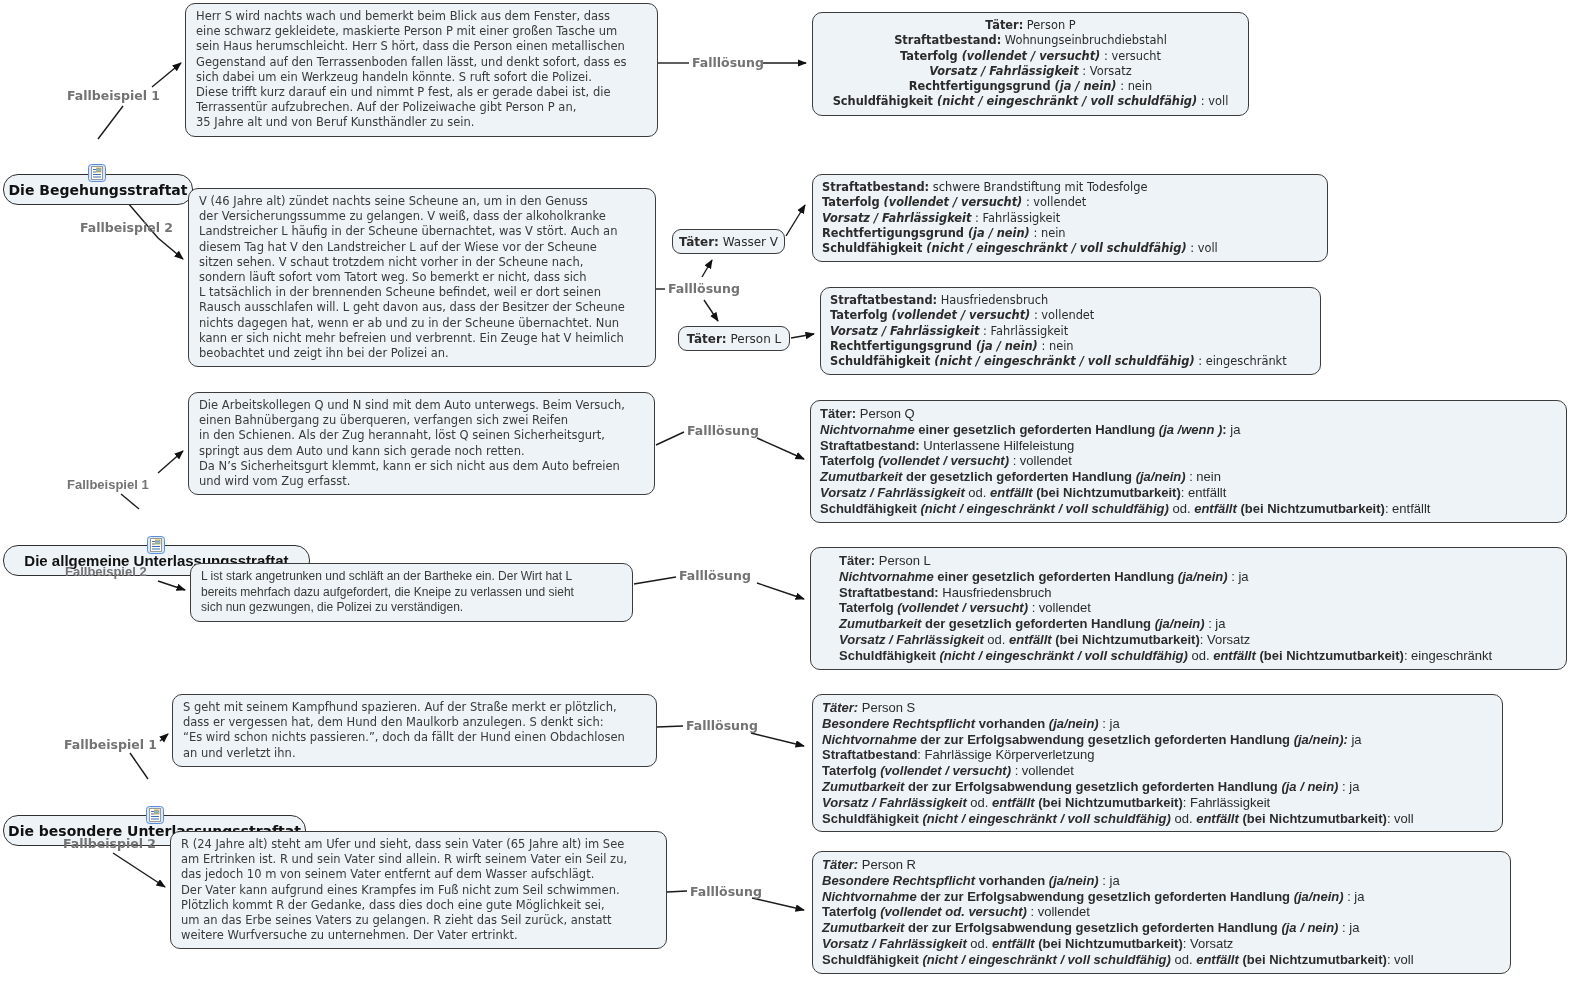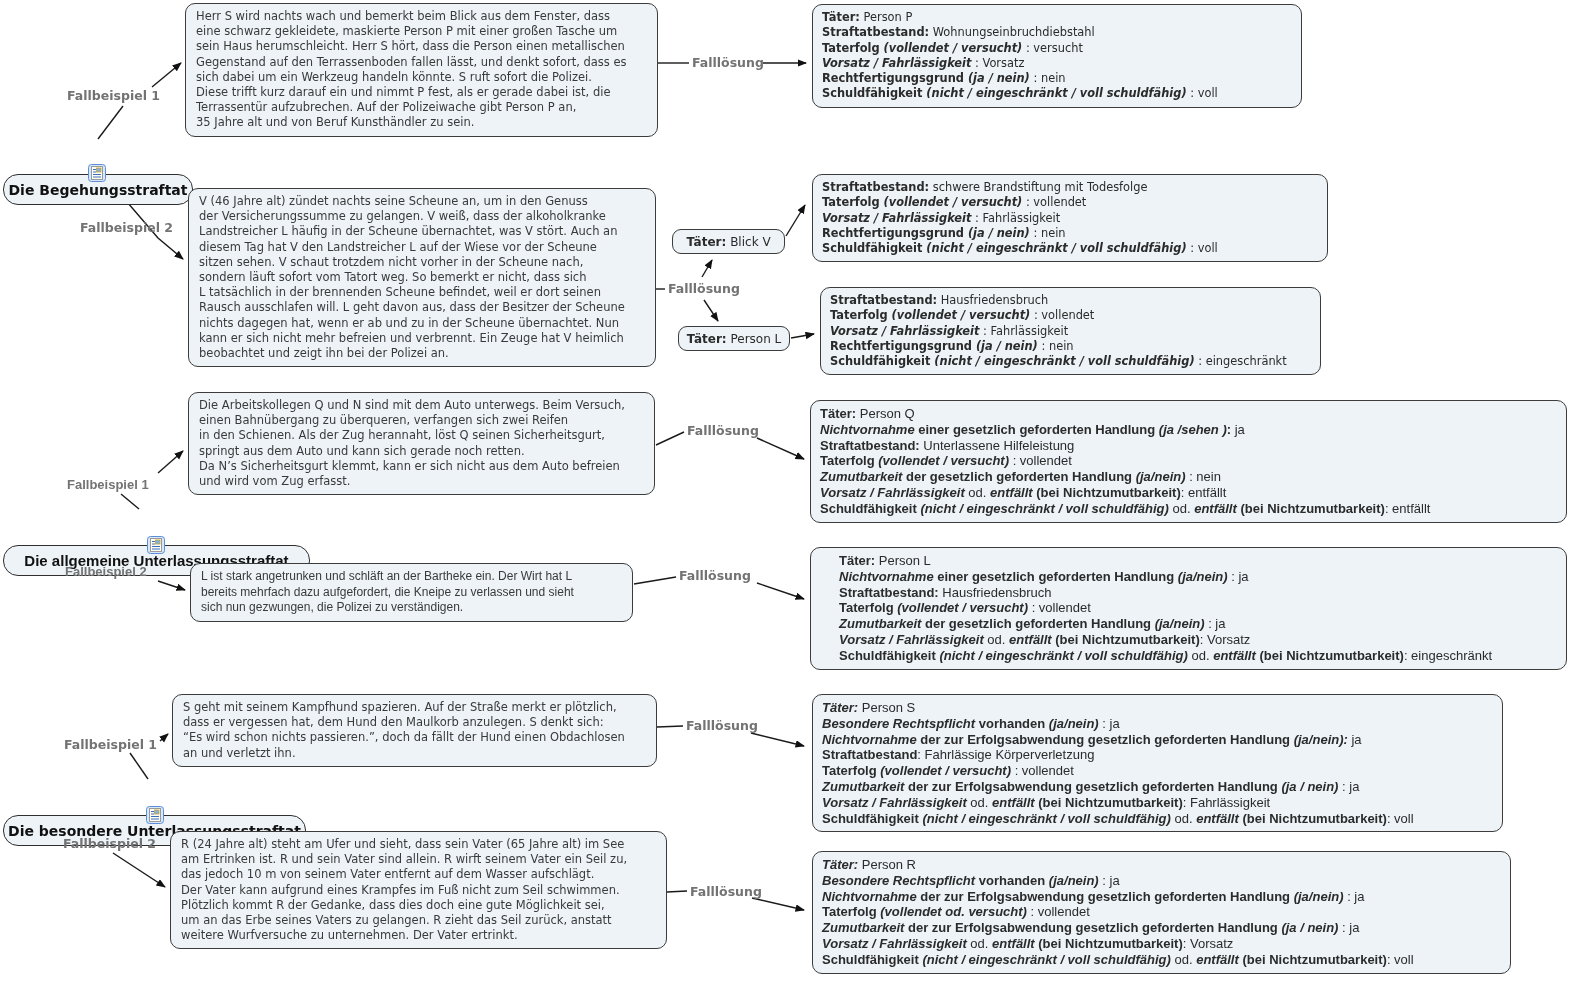--- a/index.html
+++ b/index.html
@@ -96,27 +96,27 @@
 L tatsächlich in der brennenden Scheune befindet, weil er dort seinen
 Rausch ausschlafen will. L geht davon aus, dass der Besitzer der Scheune
 nichts dagegen hat, wenn er ab und zu in der Scheune übernachtet. Nun
 kann er sich nicht mehr befreien und verbrennt. Ein Zeuge hat V heimlich
 beobachtet und zeigt ihn bei der Polizei an.</div>
 
   <div class="blabel wideF" style="left:692px;top:55px;">Falllösung</div>
   <div class="blabel wideF" style="left:668px;top:281px;">Falllösung</div>
 
   <div class="box tnode wideF" style="left:672px;top:229px;width:113px;">
-    <span class="b">Täter:</span><span> Blick V</span>
+    <span class="b">Täter:</span><span> Wasser V</span>
   </div>
   <div class="box tnode wideF" style="left:678px;top:326px;width:112px;">
     <span class="b">Täter:</span><span> Person L</span>
   </div>
 
-  <div class="box sol wideF" style="left:812px;top:4px;width:490px;">
+  <div class="box sol wideF" style="left:812px;top:12px;width:437px;text-align:center;">
       <div class="sline"><span class="rs-b">Täter:</span><span class="rs-r"> Person P</span></div>
       <div class="sline"><span class="rs-b">Straftatbestand:</span><span class="rs-r"> Wohnungseinbruchdiebstahl</span></div>
       <div class="sline"><span class="rs-b">Taterfolg </span><span class="rs-bi">(vollendet  / versucht)</span><span class="rs-r"> : versucht</span></div>
       <div class="sline"><span class="rs-bi">Vorsatz / Fahrlässigkeit</span><span class="rs-r"> : Vorsatz</span></div>
       <div class="sline"><span class="rs-b">Rechtfertigungsgrund </span><span class="rs-bi">(ja / nein)</span><span class="rs-r"> : nein</span></div>
       <div class="sline"><span class="rs-b">Schuldfähigkeit </span><span class="rs-bi">(nicht / eingeschränkt / voll schuldfähig)</span><span class="rs-r"> : voll</span></div>
     </div>
   <div class="box sol wideF" style="left:812px;top:174px;width:516px;">
       <div class="sline"><span class="rs-b">Straftatbestand:</span><span class="rs-r"> schwere Brandstiftung mit Todesfolge</span></div>
       <div class="sline"><span class="rs-b">Taterfolg </span><span class="rs-bi">(vollendet / versucht)</span><span class="rs-r"> : vollendet</span></div>
@@ -153,21 +153,21 @@
 und wird vom Zug erfasst.</div>
   <div class="box case narrowF" style="left:190px;top:563px;width:443px;">L ist stark angetrunken und schläft an der Bartheke ein. Der Wirt hat L
 bereits mehrfach dazu aufgefordert, die Kneipe zu verlassen und sieht
 sich nun gezwungen, die Polizei zu verständigen.</div>
 
   <div class="blabel wideF" style="left:687px;top:423px;">Falllösung</div>
   <div class="blabel wideF" style="left:679px;top:568px;">Falllösung</div>
 
   <div class="box sol narrowF" style="left:810px;top:400px;width:757px;">
       <div class="sline"><span class="rs-b">Täter:</span><span class="rs-r"> Person Q</span></div>
-      <div class="sline"><span class="rs-bi">Nichtvornahme </span><span class="rs-b"> einer gesetzlich geforderten Handlung </span><span class="rs-bi">(ja /sehen )</span><span class="rs-b">:</span><span class="rs-r"> ja</span></div>
+      <div class="sline"><span class="rs-bi">Nichtvornahme </span><span class="rs-b"> einer gesetzlich geforderten Handlung </span><span class="rs-bi">(ja /wenn )</span><span class="rs-b">:</span><span class="rs-r"> ja</span></div>
       <div class="sline"><span class="rs-b">Straftatbestand:</span><span class="rs-r"> Unterlassene Hilfeleistung</span></div>
       <div class="sline"><span class="rs-b">Taterfolg </span><span class="rs-bi">(vollendet / versucht)</span><span class="rs-r"> : vollendet</span></div>
       <div class="sline"><span class="rs-bi">Zumutbarkeit </span><span class="rs-b"> der gesetzlich geforderten Handlung </span><span class="rs-bi">(ja/nein)</span><span class="rs-r"> : nein</span></div>
       <div class="sline"><span class="rs-bi">Vorsatz / Fahrlässigkeit </span><span class="rs-r"> od. </span><span class="rs-bi">entfällt </span><span class="rs-b"> (bei Nichtzumutbarkeit)</span><span class="rs-r">:  entfällt</span></div>
       <div class="sline"><span class="rs-b">Schuldfähigkeit </span><span class="rs-bi">(nicht / eingeschränkt / voll schuldfähig)</span><span class="rs-r"> od. </span><span class="rs-bi">entfällt </span><span class="rs-b"> (bei Nichtzumutbarkeit)</span><span class="rs-r">: entfällt</span></div>
     </div>
   <div class="box sol narrowF" style="left:810px;top:547px;width:757px;padding-left:28px;">
       <div class="sline"><span class="rs-b">Täter:</span><span class="rs-r"> Person L</span></div>
       <div class="sline"><span class="rs-bi">Nichtvornahme </span><span class="rs-b"> einer gesetzlich geforderten Handlung </span><span class="rs-bi">(ja/nein)</span><span class="rs-r"> : ja</span></div>
       <div class="sline"><span class="rs-b">Straftatbestand:</span><span class="rs-r"> Hausfriedensbruch</span></div>

